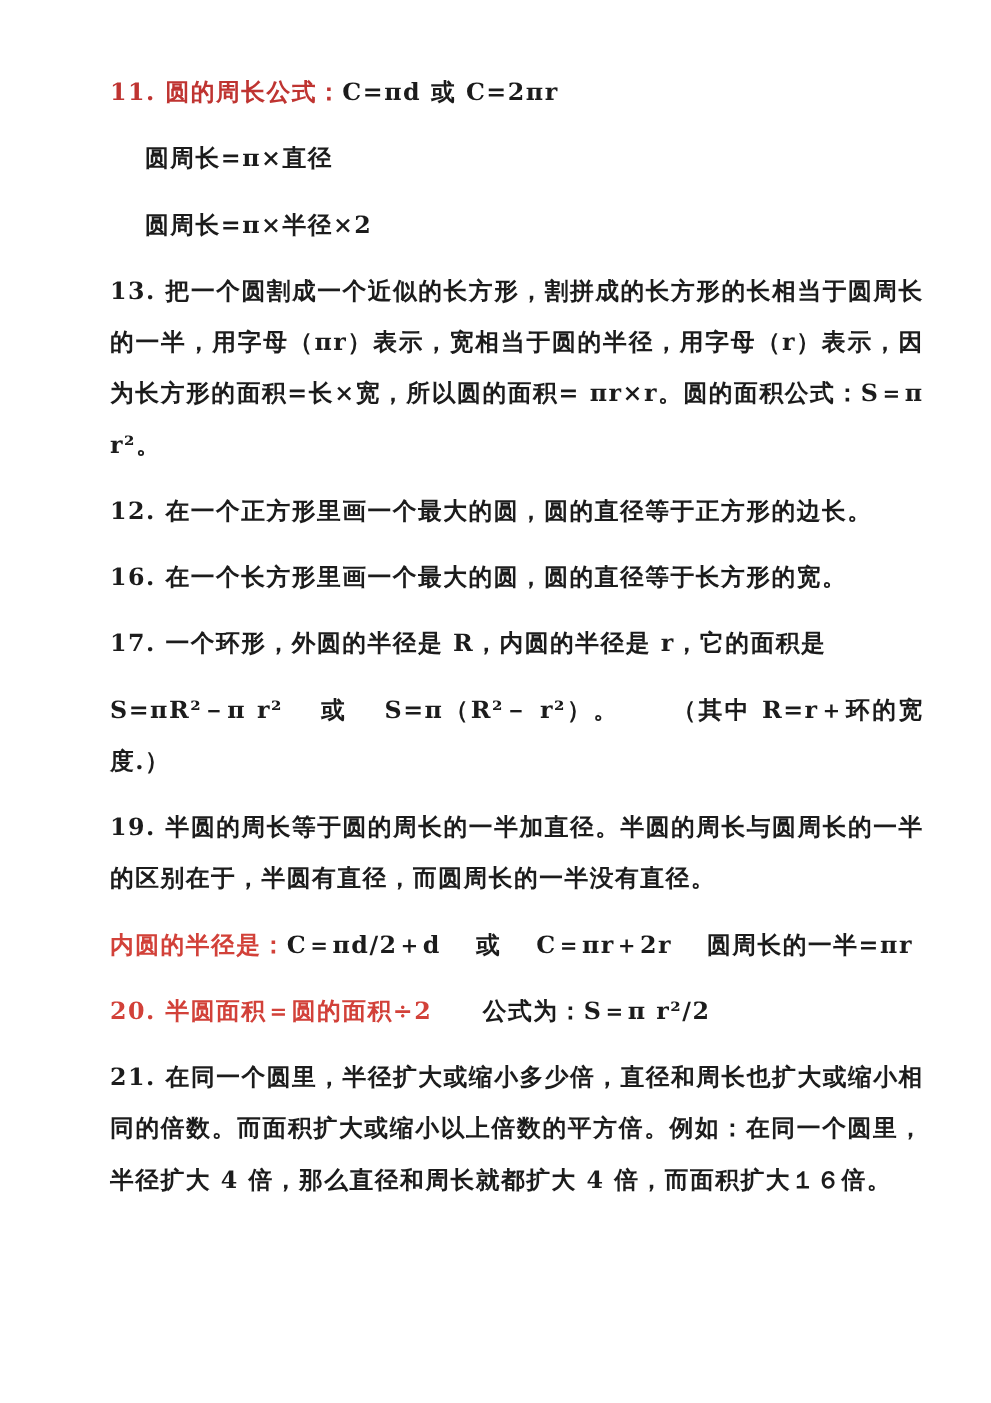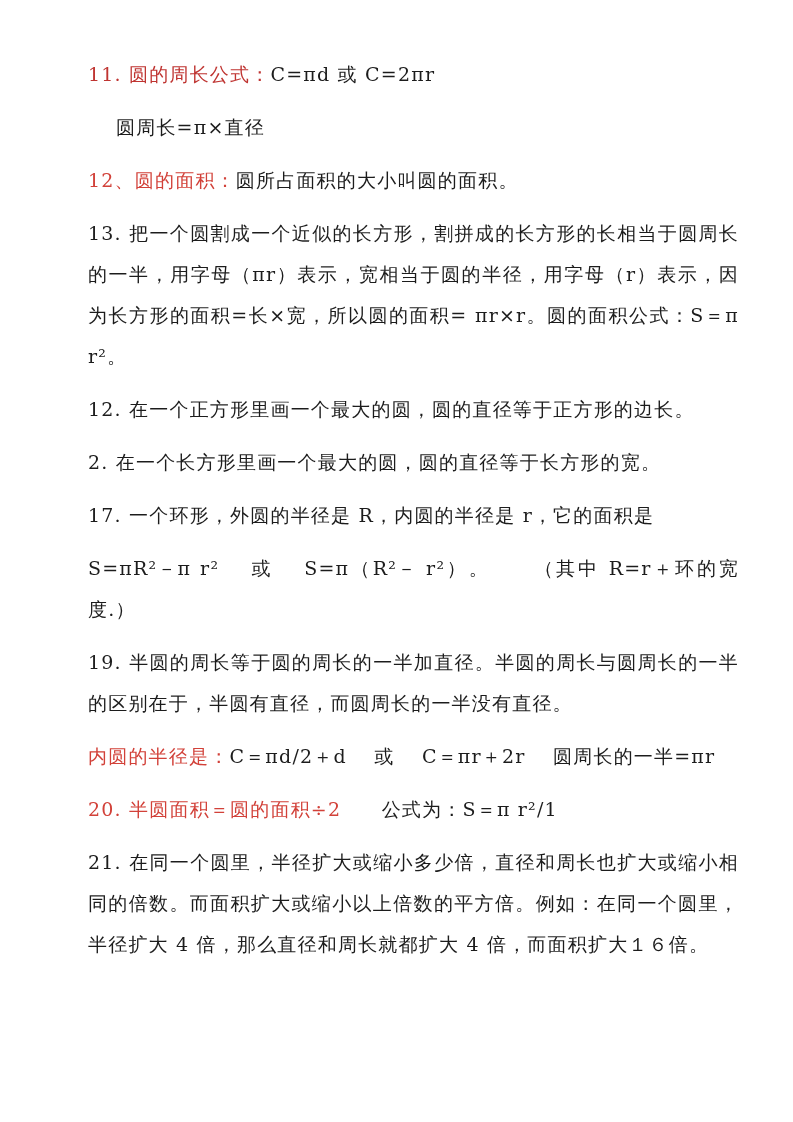--- a/index.html
+++ b/index.html
@@ -11,20 +11,21 @@
     width: 793px;
     height: 1122px;
     overflow: hidden;
   }
   .page {
     box-sizing: border-box;
     width: 793px;
     height: 1122px;
     background: #ffffff;
     padding: 54px 54px 0 88px;
+    font-weight: bold;
   }
   .doc-body p {
     margin: 0 0 12px 0;
     font-family: "DejaVu Serif", "Liberation Serif", serif;
     font-size: 19px;
     line-height: 41px;
     letter-spacing: 1.2px;
     color: #1c1c1c;
     text-align: justify;
   }
@@ -35,24 +36,24 @@
   .run-red   { color: var(--red-dark, #bf3431); }
   .run-red2  { color: var(--red-bright, #d24139); }
 </style>
 </head>
 <body style="background: rgb(255, 255, 255);">
 
 <div class="page">
   <div class="doc-body">
       <p><span class="run-red">11. 圆的周长公式：</span><span class="run-black">C=πd 或 C=2πr</span></p>
       <p class="indent"><span class="run-black">圆周长=π×直径</span></p>
-      <p><span class="run-red2">12、圆的面积：</span><span class="run-black">圆所占面积的大小叫圆的面积。</span></p>
+      <p class="indent"><span class="run-black">圆周长=π×半径×2</span></p>
       <p><span class="run-black">13. 把一个圆割成一个近似的长方形，割拼成的长方形的长相当于圆周长的一半，用字母（πr）表示，宽相当于圆的半径，用字母（r）表示，因为长方形的面积=长×宽，所以圆的面积= πr×r。圆的面积公式：S＝π r²。</span></p>
       <p><span class="run-black">12. 在一个正方形里画一个最大的圆，圆的直径等于正方形的边长。</span></p>
-      <p><span class="run-black">2. 在一个长方形里画一个最大的圆，圆的直径等于长方形的宽。</span></p>
+      <p><span class="run-black">16. 在一个长方形里画一个最大的圆，圆的直径等于长方形的宽。</span></p>
       <p><span class="run-black">17. 一个环形，外圆的半径是 R，内圆的半径是 r，它的面积是</span></p>
       <p><span class="run-black">S=πR²－π r²　 或　 S=π（R²－ r²）。　　（其中 R=r＋环的宽度.）</span></p>
       <p><span class="run-black">19. 半圆的周长等于圆的周长的一半加直径。半圆的周长与圆周长的一半的区别在于，半圆有直径，而圆周长的一半没有直径。</span></p>
       <p><span class="run-red2">内圆的半径是：</span><span class="run-black">C＝πd/2＋d　 或　 C＝πr＋2r　 圆周长的一半=πr</span></p>
-      <p><span class="run-red2">20. 半圆面积＝圆的面积÷2</span><span class="run-black">　　公式为：S＝π r²/1</span></p>
+      <p><span class="run-red2">20. 半圆面积＝圆的面积÷2</span><span class="run-black">　　公式为：S＝π r²/2</span></p>
       <p><span class="run-black">21. 在同一个圆里，半径扩大或缩小多少倍，直径和周长也扩大或缩小相同的倍数。而面积扩大或缩小以上倍数的平方倍。例如：在同一个圆里，半径扩大 4 倍，那么直径和周长就都扩大 4 倍，而面积扩大１６倍。</span></p>
     </div>
 </div>
 
 </body></html>

